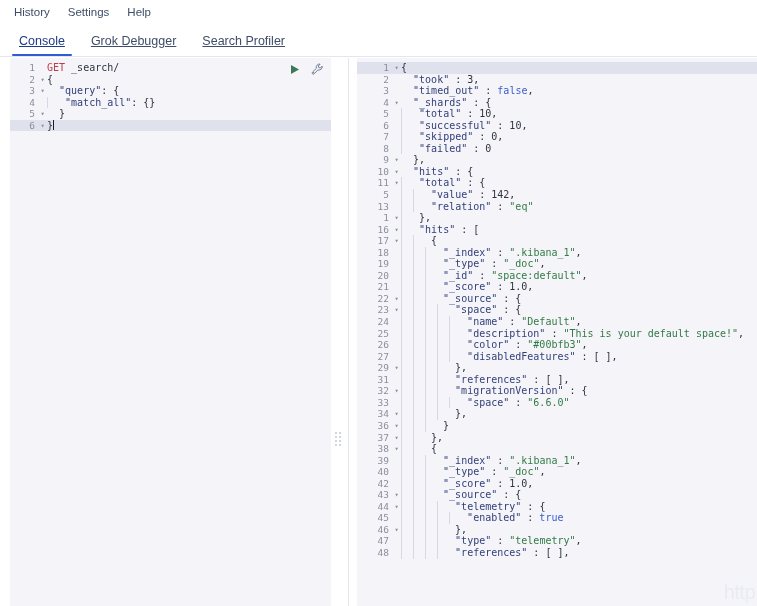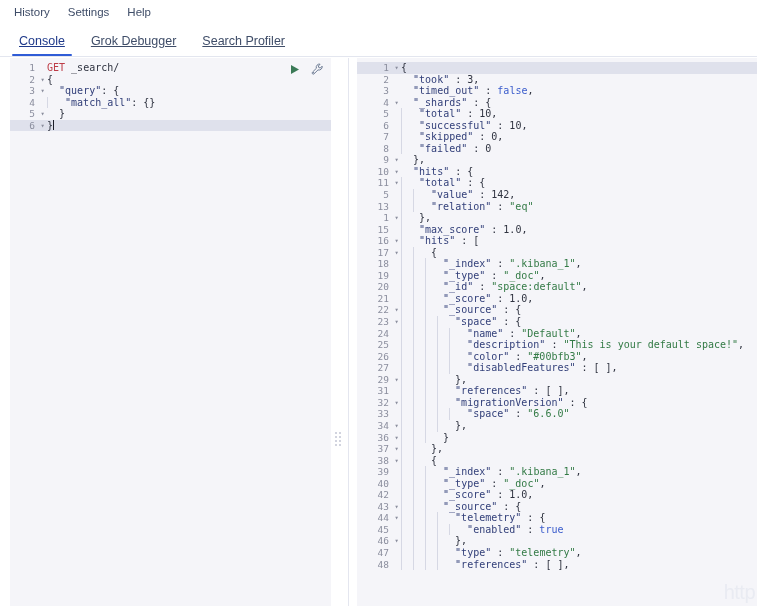--- a/index.html
+++ b/index.html
@@ -281,21 +281,20 @@
           <div class="code-line"><span class="gutter">5</span><span class="fold"></span><span class="code-text"><span class="ind w2"></span><span class="t-punc"> </span><span class="t-key">"total"</span><span class="t-punc"> : </span><span class="t-num">10,</span></span></div>
           <div class="code-line"><span class="gutter">6</span><span class="fold"></span><span class="code-text"><span class="ind w2"></span><span class="t-punc"> </span><span class="t-key">"successful"</span><span class="t-punc"> : </span><span class="t-num">10,</span></span></div>
           <div class="code-line"><span class="gutter">7</span><span class="fold"></span><span class="code-text"><span class="ind w2"></span><span class="t-punc"> </span><span class="t-key">"skipped"</span><span class="t-punc"> : </span><span class="t-num">0,</span></span></div>
           <div class="code-line"><span class="gutter">8</span><span class="fold"></span><span class="code-text"><span class="ind w2"></span><span class="t-punc"> </span><span class="t-key">"failed"</span><span class="t-punc"> : </span><span class="t-num">0</span></span></div>
           <div class="code-line"><span class="gutter">9</span><span class="fold">▾</span><span class="code-text"><span class="t-punc">  },</span></span></div>
           <div class="code-line"><span class="gutter">10</span><span class="fold">▾</span><span class="code-text"><span class="t-punc">  </span><span class="t-key">"hits"</span><span class="t-punc"> : {</span></span></div>
           <div class="code-line"><span class="gutter">11</span><span class="fold">▾</span><span class="code-text"><span class="ind w2"></span><span class="t-punc"> </span><span class="t-key">"total"</span><span class="t-punc"> : {</span></span></div>
           <div class="code-line"><span class="gutter">5</span><span class="fold"></span><span class="code-text"><span class="ind w2"></span><span class="ind w2"></span><span class="t-punc"> </span><span class="t-key">"value"</span><span class="t-punc"> : </span><span class="t-num">142,</span></span></div>
           <div class="code-line"><span class="gutter">13</span><span class="fold"></span><span class="code-text"><span class="ind w2"></span><span class="ind w2"></span><span class="t-punc"> </span><span class="t-key">"relation"</span><span class="t-punc"> : </span><span class="t-str">"eq"</span></span></div>
           <div class="code-line"><span class="gutter">1</span><span class="fold">▾</span><span class="code-text"><span class="ind w2"></span><span class="t-punc"> },</span></span></div>
-          <div class="code-line"><span class="gutter">15</span><span class="fold"></span><span class="code-text"><span class="ind w2"></span><span class="t-punc"> </span><span class="t-key">"max_score"</span><span class="t-punc"> : </span><span class="t-num">1.0,</span></span></div>
           <div class="code-line"><span class="gutter">16</span><span class="fold">▾</span><span class="code-text"><span class="ind w2"></span><span class="t-punc"> </span><span class="t-key">"hits"</span><span class="t-punc"> : [</span></span></div>
           <div class="code-line"><span class="gutter">17</span><span class="fold">▾</span><span class="code-text"><span class="ind w2"></span><span class="ind w2"></span><span class="t-punc"> {</span></span></div>
           <div class="code-line"><span class="gutter">18</span><span class="fold"></span><span class="code-text"><span class="ind w2"></span><span class="ind w2"></span><span class="ind w2"></span><span class="t-punc"> </span><span class="t-key">"_index"</span><span class="t-punc"> : </span><span class="t-str">".kibana_1"</span><span class="t-punc">,</span></span></div>
           <div class="code-line"><span class="gutter">19</span><span class="fold"></span><span class="code-text"><span class="ind w2"></span><span class="ind w2"></span><span class="ind w2"></span><span class="t-punc"> </span><span class="t-key">"_type"</span><span class="t-punc"> : </span><span class="t-str">"_doc"</span><span class="t-punc">,</span></span></div>
           <div class="code-line"><span class="gutter">20</span><span class="fold"></span><span class="code-text"><span class="ind w2"></span><span class="ind w2"></span><span class="ind w2"></span><span class="t-punc"> </span><span class="t-key">"_id"</span><span class="t-punc"> : </span><span class="t-str">"space:default"</span><span class="t-punc">,</span></span></div>
           <div class="code-line"><span class="gutter">21</span><span class="fold"></span><span class="code-text"><span class="ind w2"></span><span class="ind w2"></span><span class="ind w2"></span><span class="t-punc"> </span><span class="t-key">"_score"</span><span class="t-punc"> : </span><span class="t-num">1.0,</span></span></div>
           <div class="code-line"><span class="gutter">22</span><span class="fold">▾</span><span class="code-text"><span class="ind w2"></span><span class="ind w2"></span><span class="ind w2"></span><span class="t-punc"> </span><span class="t-key">"_source"</span><span class="t-punc"> : {</span></span></div>
           <div class="code-line"><span class="gutter">23</span><span class="fold">▾</span><span class="code-text"><span class="ind w2"></span><span class="ind w2"></span><span class="ind w2"></span><span class="ind w2"></span><span class="t-punc"> </span><span class="t-key">"space"</span><span class="t-punc"> : {</span></span></div>
           <div class="code-line"><span class="gutter">24</span><span class="fold"></span><span class="code-text"><span class="ind w2"></span><span class="ind w2"></span><span class="ind w2"></span><span class="ind w2"></span><span class="ind w2"></span><span class="t-punc"> </span><span class="t-key">"name"</span><span class="t-punc"> : </span><span class="t-str">"Default"</span><span class="t-punc">,</span></span></div>
           <div class="code-line"><span class="gutter">25</span><span class="fold"></span><span class="code-text"><span class="ind w2"></span><span class="ind w2"></span><span class="ind w2"></span><span class="ind w2"></span><span class="ind w2"></span><span class="t-punc"> </span><span class="t-key">"description"</span><span class="t-punc"> : </span><span class="t-str">"This is your default space!"</span><span class="t-punc">,</span></span></div>

